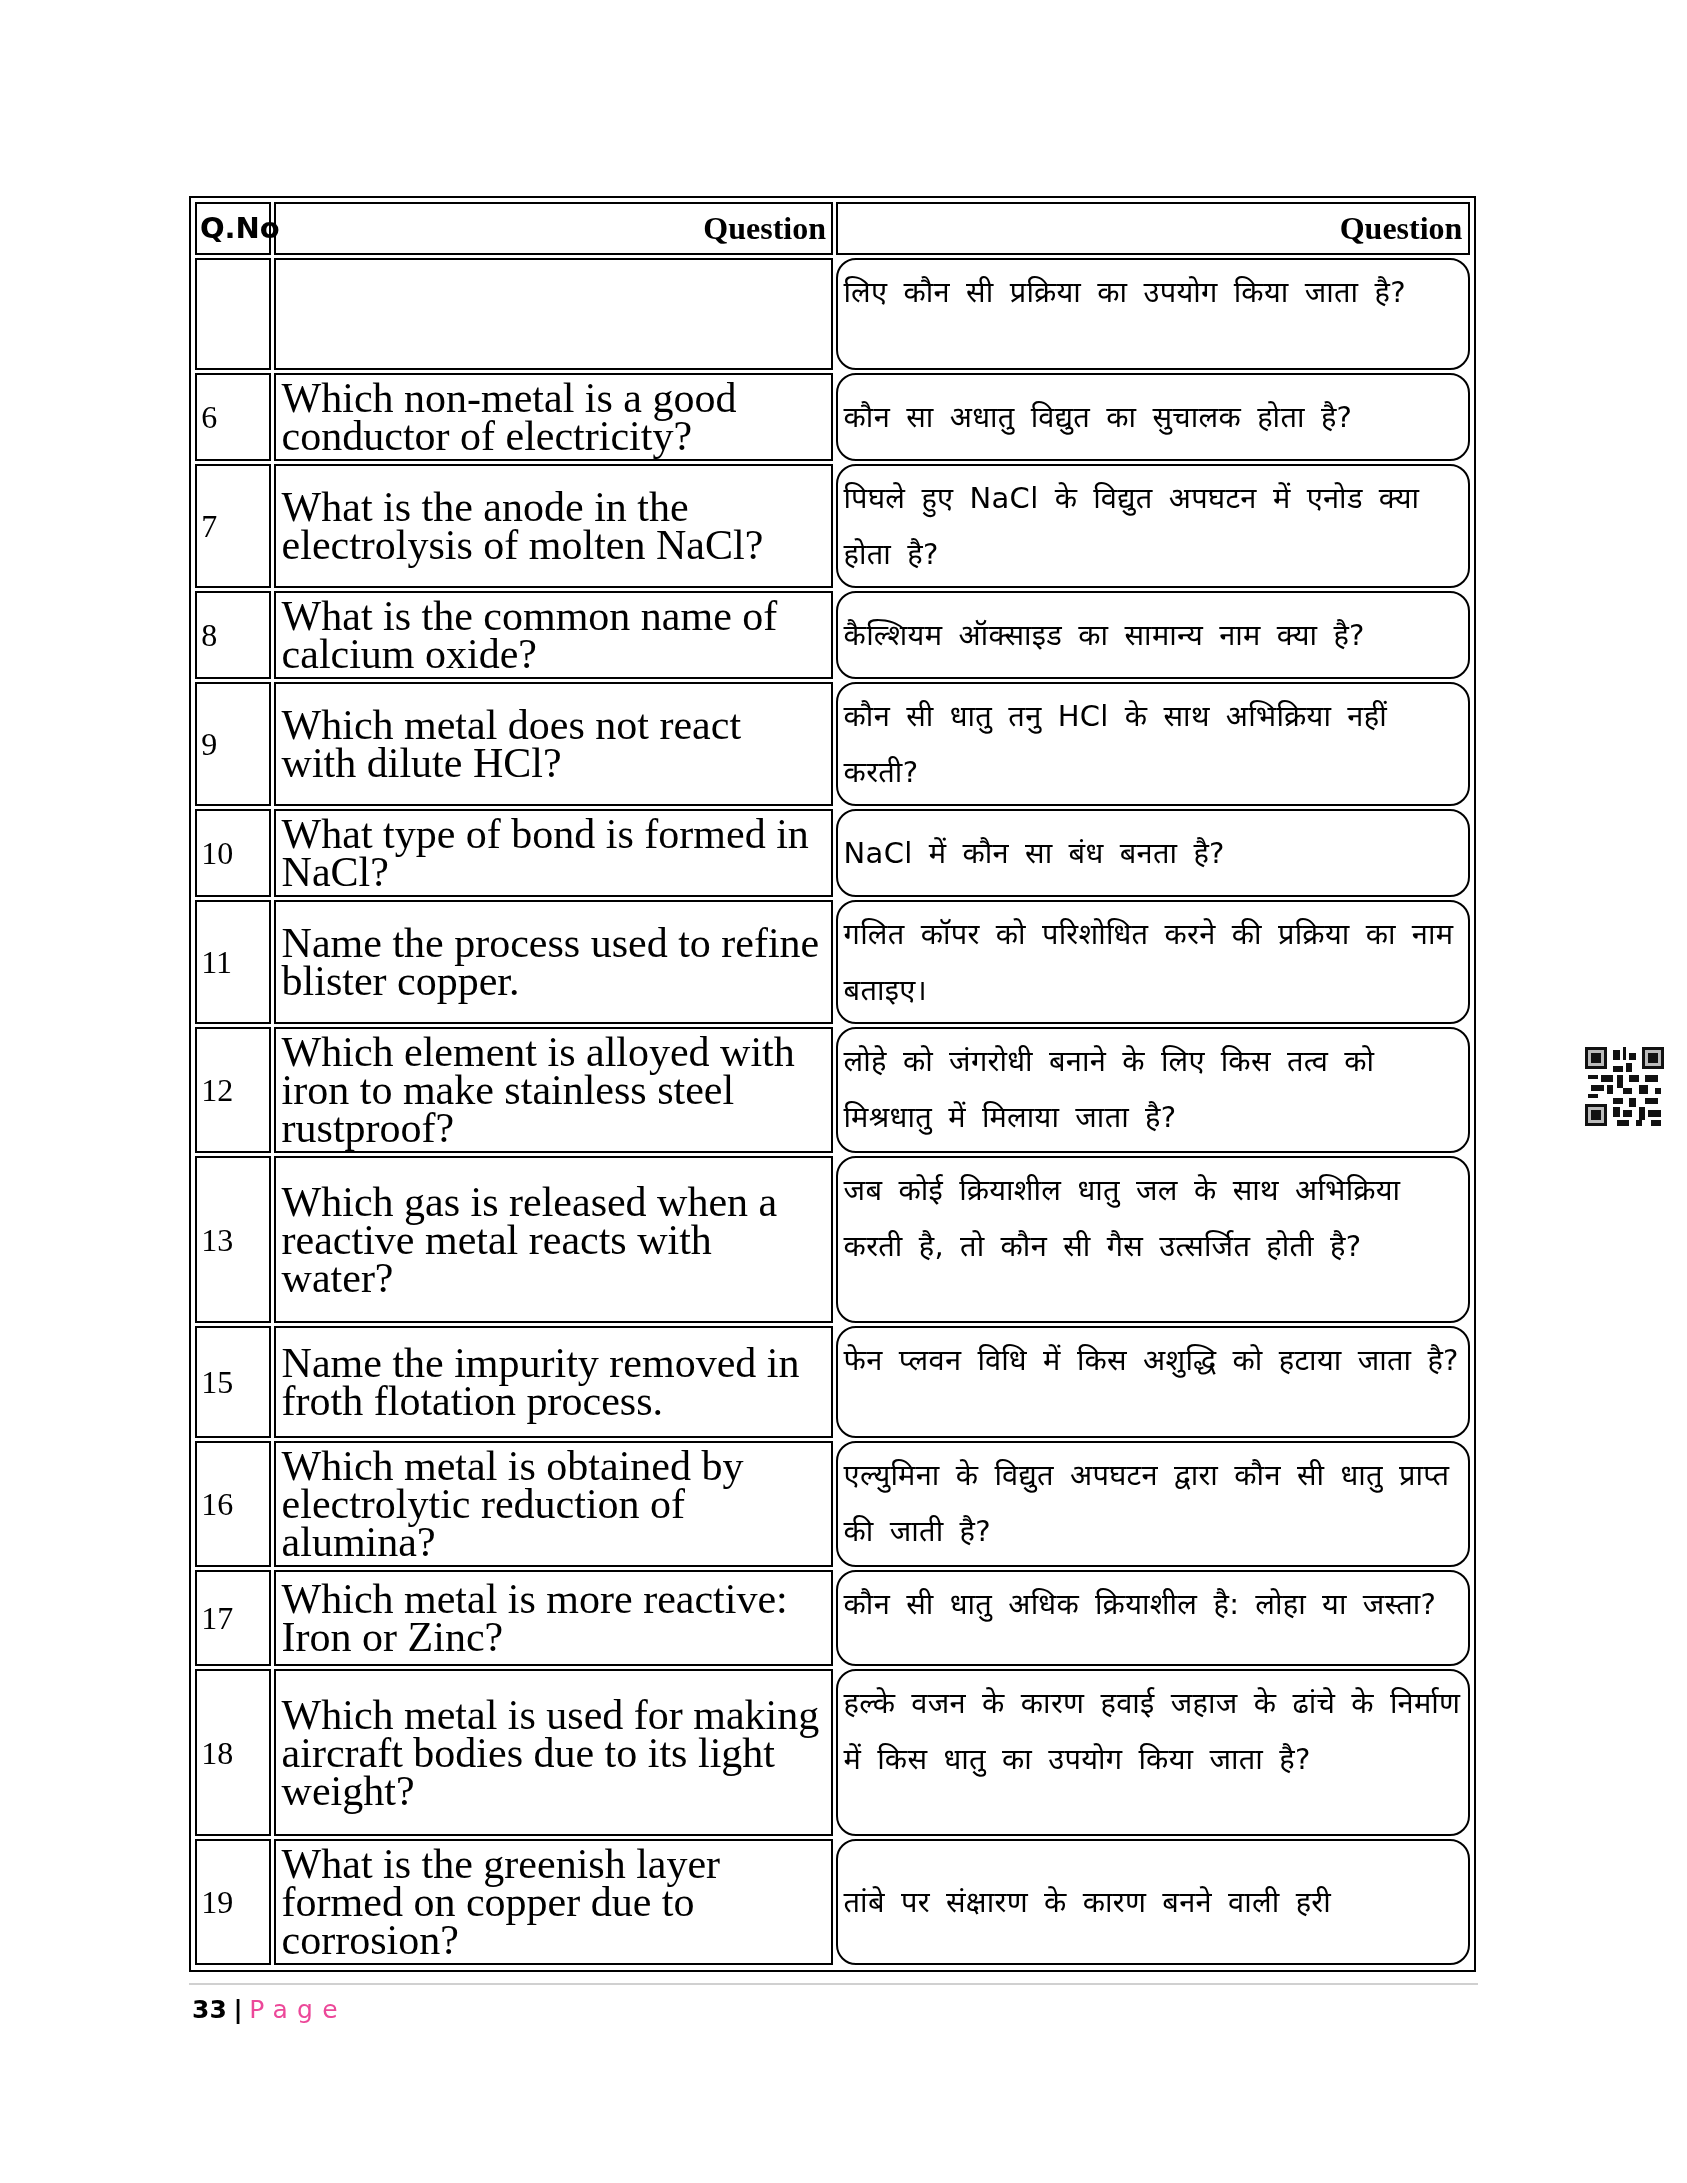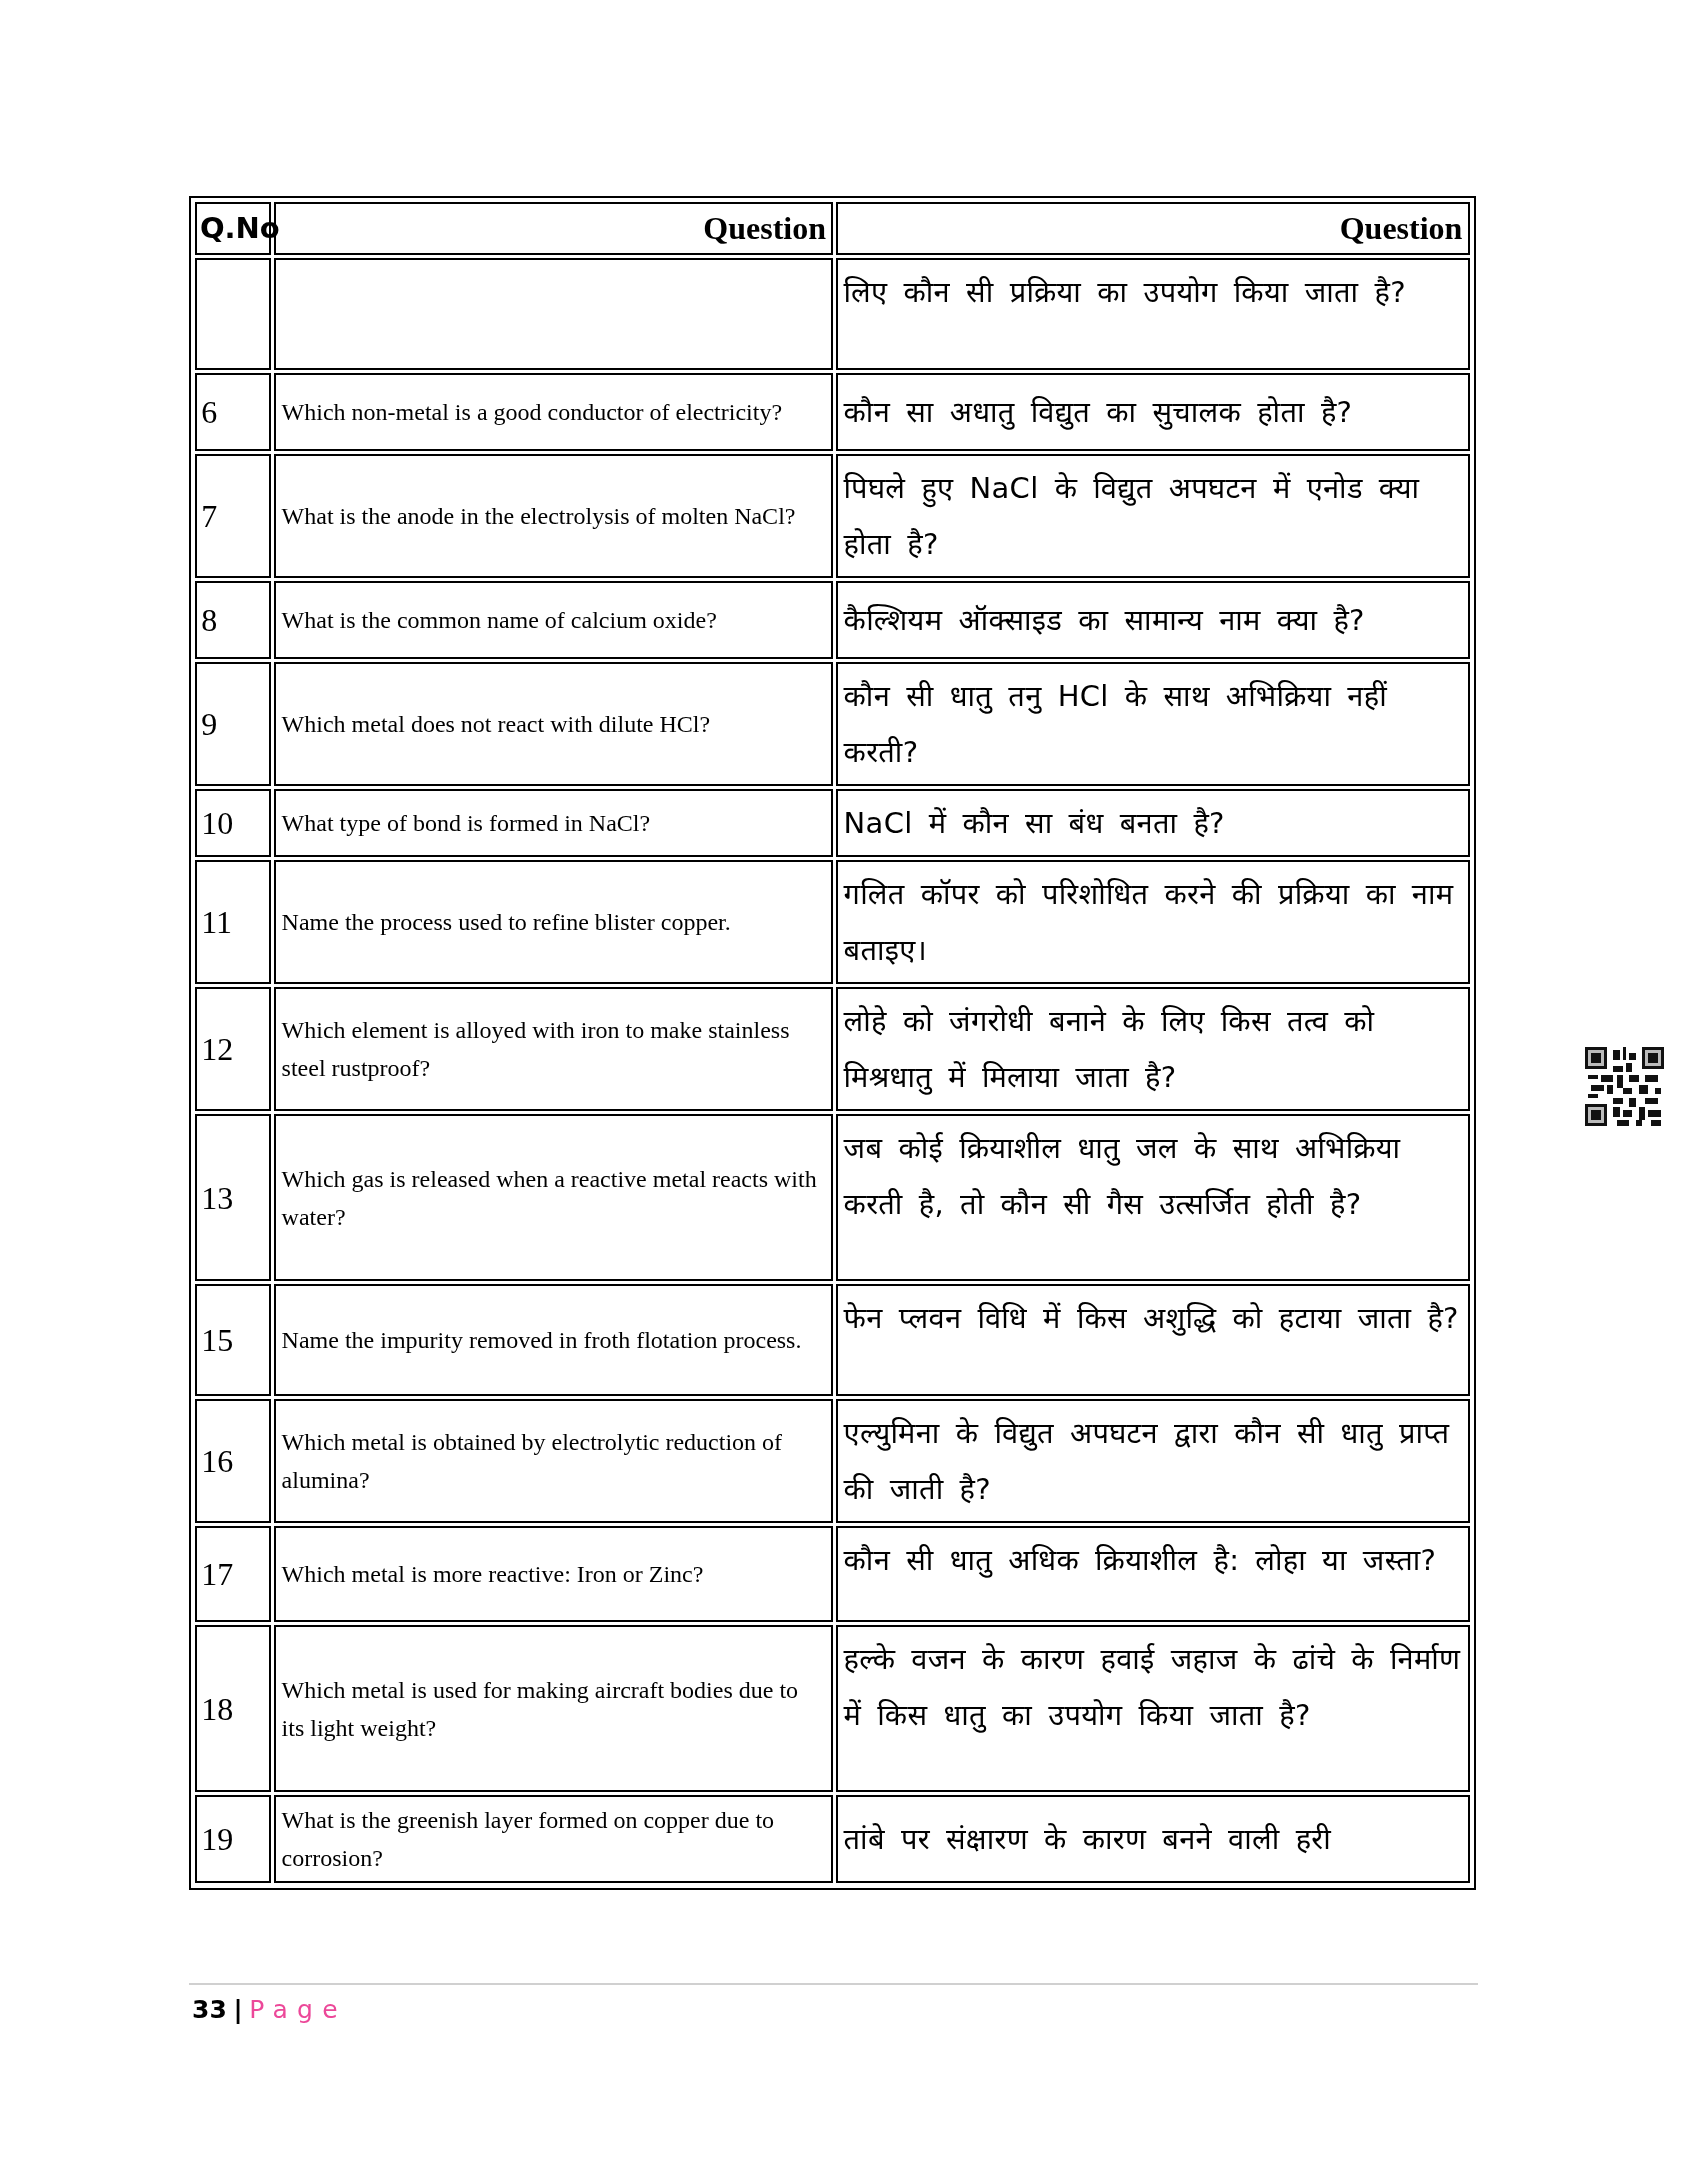--- a/index.html
+++ b/index.html
@@ -3,22 +3,22 @@
 <meta charset="utf-8">
 <style>
   html, body { margin:0; padding:0; background:#fff; }
   body { width:1687px; height:2183px; position:relative; overflow:hidden; font-family:"Liberation Serif", serif; color:#000; }
   .tbl-wrap { position:absolute; left:189px; top:196px; width:1287px; border:2px solid #000; padding:1.3px; box-sizing:border-box; background:#fff; }
   table { border-collapse:separate; border-spacing:3.3px; width:100%; table-layout:fixed; }
   td, th { border:2px solid #000; padding:4px 5.3px; vertical-align:middle; font-size:32px; line-height:38px; }
   th { font-weight:bold; text-align:right; font-size:32px; line-height:41px; }
   th.qno { font-family:"DejaVu Sans", sans-serif; font-size:29px; padding:2.6px 2.6px; }
   td.qno { font-size:32px; padding-left:4px; }
-  td.en { font-size:24px; line-height:38px; }
-  td.hi { font-family:"DejaVu Sans", sans-serif; font-size:29px; line-height:56px; word-spacing:6.6px; letter-spacing:0.3px; vertical-align:top; }
+  td.en { font-size:42px; line-height:38px; }
+  td.hi { font-family:"DejaVu Sans", sans-serif; font-size:29px; line-height:56px; word-spacing:6.6px; letter-spacing:0.3px; vertical-align:top;border-radius:20px; }
   .c1 { width:76px; }
   .c2 { width:559px; }
   .footer-line { position:absolute; left:189px; top:1983px; width:1289px; height:2px; background:#d0d0d0; }
   .footer { position:absolute; left:192px; top:1995px; font-family:"DejaVu Sans", sans-serif; font-size:25px; }
   .footer .num { font-weight:bold;margin-top:14px; }
   .footer .sep { font-weight:bold; margin:0 6.6px; }
   .footer .pg { color:#ec4899; letter-spacing:9.3px; }
   .qr { position:absolute; left:1583px; top:1047px; width:83px; height:79px; }
 </style>
 </head>

